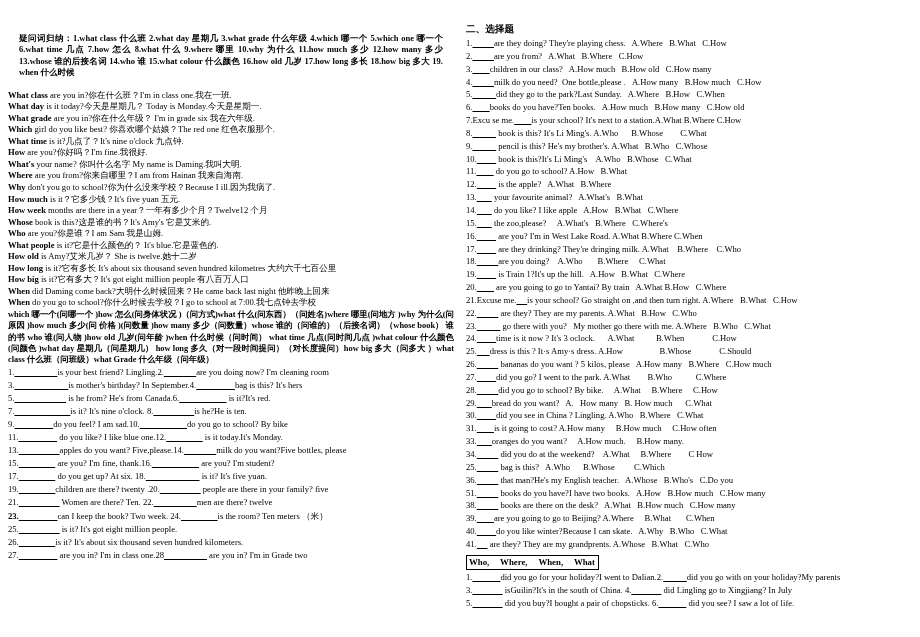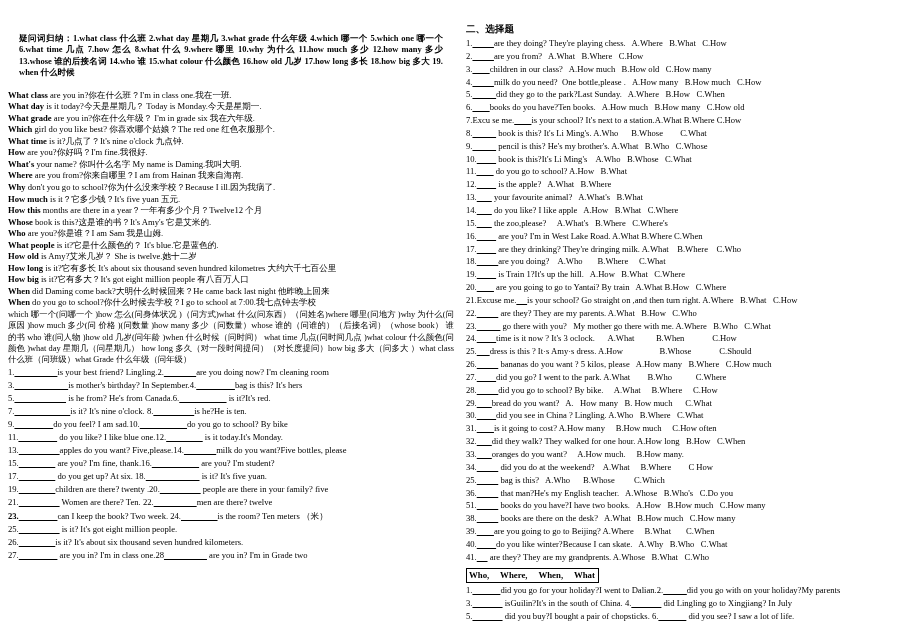--- a/index.html
+++ b/index.html
@@ -66,21 +66,21 @@
     margin: 0;
   }
   .ex-line b {
     font-weight: bold;
   }
 
   
   .grammar {
     font-size: 8.4px;
     line-height: 11.3px;
-    font-weight: normal;
+    font-weight: bold;
     text-align: justify;
     margin: 0;
   }
 
   
   .fill-list {
     margin: 0;
     padding: 0;
     list-style: none;
   }
@@ -147,21 +147,21 @@
           <li class="ex-line"><b>What class</b><span> are you in?你在什么班？I'm in class one.我在一班.</span></li>
           <li class="ex-line"><b>What day</b><span> is it today?今天是星期几？ Today is Monday.今天是星期一.</span></li>
           <li class="ex-line"><b>What grade</b><span> are you in?你在什么年级？  I'm in grade six 我在六年级.</span></li>
           <li class="ex-line"><b>Which</b><span> girl do you like best?  你喜欢哪个姑娘？The red one 红色衣服那个.</span></li>
           <li class="ex-line"><b>What time</b><span> is it?几点了？It's nine o'clock 九点钟.</span></li>
           <li class="ex-line"><b>How</b><span> are you?你好吗？I'm fine.我很好.</span></li>
           <li class="ex-line"><b>What's</b><span> your name?  你叫什么名字 My name is Daming.我叫大明.</span></li>
           <li class="ex-line"><b>Where</b><span> are you from?你来自哪里？I am from Hainan 我来自海南.</span></li>
           <li class="ex-line"><b>Why</b><span> don't you go to school?你为什么没来学校？Because I ill.因为我病了.</span></li>
           <li class="ex-line"><b>How much</b><span> is it？它多少钱？It's five yuan 五元.</span></li>
-          <li class="ex-line"><b>How this</b><span> months are there in a year？一年有多少个月？Twelve12 个月</span></li>
+          <li class="ex-line"><b>How week</b><span> months are there in a year？一年有多少个月？Twelve12 个月</span></li>
           <li class="ex-line"><b>Whose</b><span> book is this?这是谁的书？It's Amy's 它是艾米的.</span></li>
           <li class="ex-line"><b>Who</b><span> are you?你是谁？I am Sam 我是山姆.</span></li>
           <li class="ex-line"><b>What people</b><span> is it?它是什么颜色的？  It's  blue.它是蓝色的.</span></li>
           <li class="ex-line"><b>How old</b><span> is Amy?艾米几岁？ She is twelve.她十二岁</span></li>
           <li class="ex-line"><b>How long</b><span> is it?它有多长 It's about six thousand seven hundred kilometres 大约六千七百公里</span></li>
           <li class="ex-line"><b>How big</b><span> is it?它有多大？It's got eight million people 有八百万人口</span></li>
           <li class="ex-line"><b>When</b><span> did Daming come back?大明什么时候回来？He came back last night 他昨晚上回来</span></li>
           <li class="ex-line"><b>When</b><span> do you go to school?你什么时候去学校？I go to school at 7:00.我七点钟去学校</span></li>
         </ul>
 
@@ -216,21 +216,20 @@
           <li class="mc-line"><span>22.</span><span class="blank">&nbsp;&nbsp;&nbsp;&nbsp;&nbsp;&nbsp;&nbsp;&nbsp;&nbsp;&nbsp;</span><span class="nb"> are they? They are my parents. A.What   B.How   C.Who</span></li>
           <li class="mc-line"><span>23.</span><span class="blank">&nbsp;&nbsp;&nbsp;&nbsp;&nbsp;&nbsp;&nbsp;&nbsp;&nbsp;&nbsp;&nbsp;</span><span class="nb"> go there with you?   My mother go there with me. A.Where   B.Who   C.What</span></li>
           <li class="mc-line"><span>24.</span><span class="blank">&nbsp;&nbsp;&nbsp;&nbsp;&nbsp;&nbsp;&nbsp;&nbsp;&nbsp;</span><span class="nb">time is it now ? It's 3 oclock.      A.What          B.When             C.How</span></li>
           <li class="mc-line"><span>25.</span><span class="blank">&nbsp;&nbsp;&nbsp;&nbsp;&nbsp;&nbsp;</span><span class="nb">dress is this ? It·s Amy·s dress. A.How                 B.Whose             C.Should</span></li>
           <li class="mc-line"><span>26.</span><span class="blank">&nbsp;&nbsp;&nbsp;&nbsp;&nbsp;&nbsp;&nbsp;&nbsp;&nbsp;&nbsp;</span><span class="nb"> bananas do you want ? 5 kilos, please   A.How many   B.Where   C.How much</span></li>
           <li class="mc-line"><span>27.</span><span class="blank">&nbsp;&nbsp;&nbsp;&nbsp;&nbsp;&nbsp;&nbsp;&nbsp;&nbsp;</span><span class="nb">did you go? I went to the park. A.What        B.Who           C.Where</span></li>
           <li class="mc-line"><span>28.</span><span class="blank">&nbsp;&nbsp;&nbsp;&nbsp;&nbsp;&nbsp;&nbsp;&nbsp;&nbsp;&nbsp;</span><span class="nb">did you go to school? By bike.     A.What     B.Where     C.How</span></li>
           <li class="mc-line"><span>29.</span><span class="blank">&nbsp;&nbsp;&nbsp;&nbsp;&nbsp;&nbsp;&nbsp;</span><span class="nb">bread do you want?   A.   How many   B. How much      C.What</span></li>
           <li class="mc-line"><span>30.</span><span class="blank">&nbsp;&nbsp;&nbsp;&nbsp;&nbsp;&nbsp;&nbsp;&nbsp;&nbsp;</span><span class="nb">did you see in China ? Lingling. A.Who   B.Where   C.What</span></li>
           <li class="mc-line"><span>31.</span><span class="blank">&nbsp;&nbsp;&nbsp;&nbsp;&nbsp;&nbsp;&nbsp;&nbsp;</span><span class="nb">is it going to cost? A.How many     B.How much     C.How often</span></li>
-          <li class="mc-line"><span>32.</span><span class="blank">&nbsp;&nbsp;&nbsp;&nbsp;&nbsp;&nbsp;&nbsp;</span><span class="nb">did they walk? They walked for one hour. A.How long   B.How   C.When</span></li>
           <li class="mc-line"><span>33.</span><span class="blank">&nbsp;&nbsp;&nbsp;&nbsp;&nbsp;&nbsp;&nbsp;</span><span class="nb">oranges do you want?     A.How much.     B.How many.</span></li>
           <li class="mc-line"><span>34.</span><span class="blank">&nbsp;&nbsp;&nbsp;&nbsp;&nbsp;&nbsp;&nbsp;&nbsp;&nbsp;&nbsp;</span><span class="nb"> did you do at the weekend?    A.What     B.Where        C How</span></li>
           <li class="mc-line"><span>25.</span><span class="blank">&nbsp;&nbsp;&nbsp;&nbsp;&nbsp;&nbsp;&nbsp;&nbsp;&nbsp;&nbsp;</span><span class="nb"> bag is this?   A.Who      B.Whose         C.Which</span></li>
           <li class="mc-line"><span>36.</span><span class="blank">&nbsp;&nbsp;&nbsp;&nbsp;&nbsp;&nbsp;&nbsp;&nbsp;&nbsp;&nbsp;</span><span class="nb"> that man?He's my English teacher.   A.Whose   B.Who's   C.Do you</span></li>
           <li class="mc-line"><span>51.</span><span class="blank">&nbsp;&nbsp;&nbsp;&nbsp;&nbsp;&nbsp;&nbsp;&nbsp;&nbsp;&nbsp;</span><span class="nb"> books do you have?I have two books.   A.How   B.How much   C.How many</span></li>
           <li class="mc-line"><span>38.</span><span class="blank">&nbsp;&nbsp;&nbsp;&nbsp;&nbsp;&nbsp;&nbsp;&nbsp;&nbsp;&nbsp;</span><span class="nb"> books are there on the desk?   A.What   B.How much   C.How many</span></li>
           <li class="mc-line"><span>39.</span><span class="blank">&nbsp;&nbsp;&nbsp;&nbsp;&nbsp;&nbsp;&nbsp;&nbsp;</span><span class="nb">are you going to go to Beijing? A.Where     B.What       C.When</span></li>
           <li class="mc-line"><span>40.</span><span class="blank">&nbsp;&nbsp;&nbsp;&nbsp;&nbsp;&nbsp;&nbsp;&nbsp;&nbsp;</span><span class="nb">do you like winter?Because I can skate.   A.Why   B.Who   C.What</span></li>
           <li class="mc-line"><span>41.</span><span class="blank">&nbsp;&nbsp;&nbsp;&nbsp;&nbsp;</span><span class="nb"> are they? They are my grandprents. A.Whose   B.What   C.Who</span></li>
         </ul>

